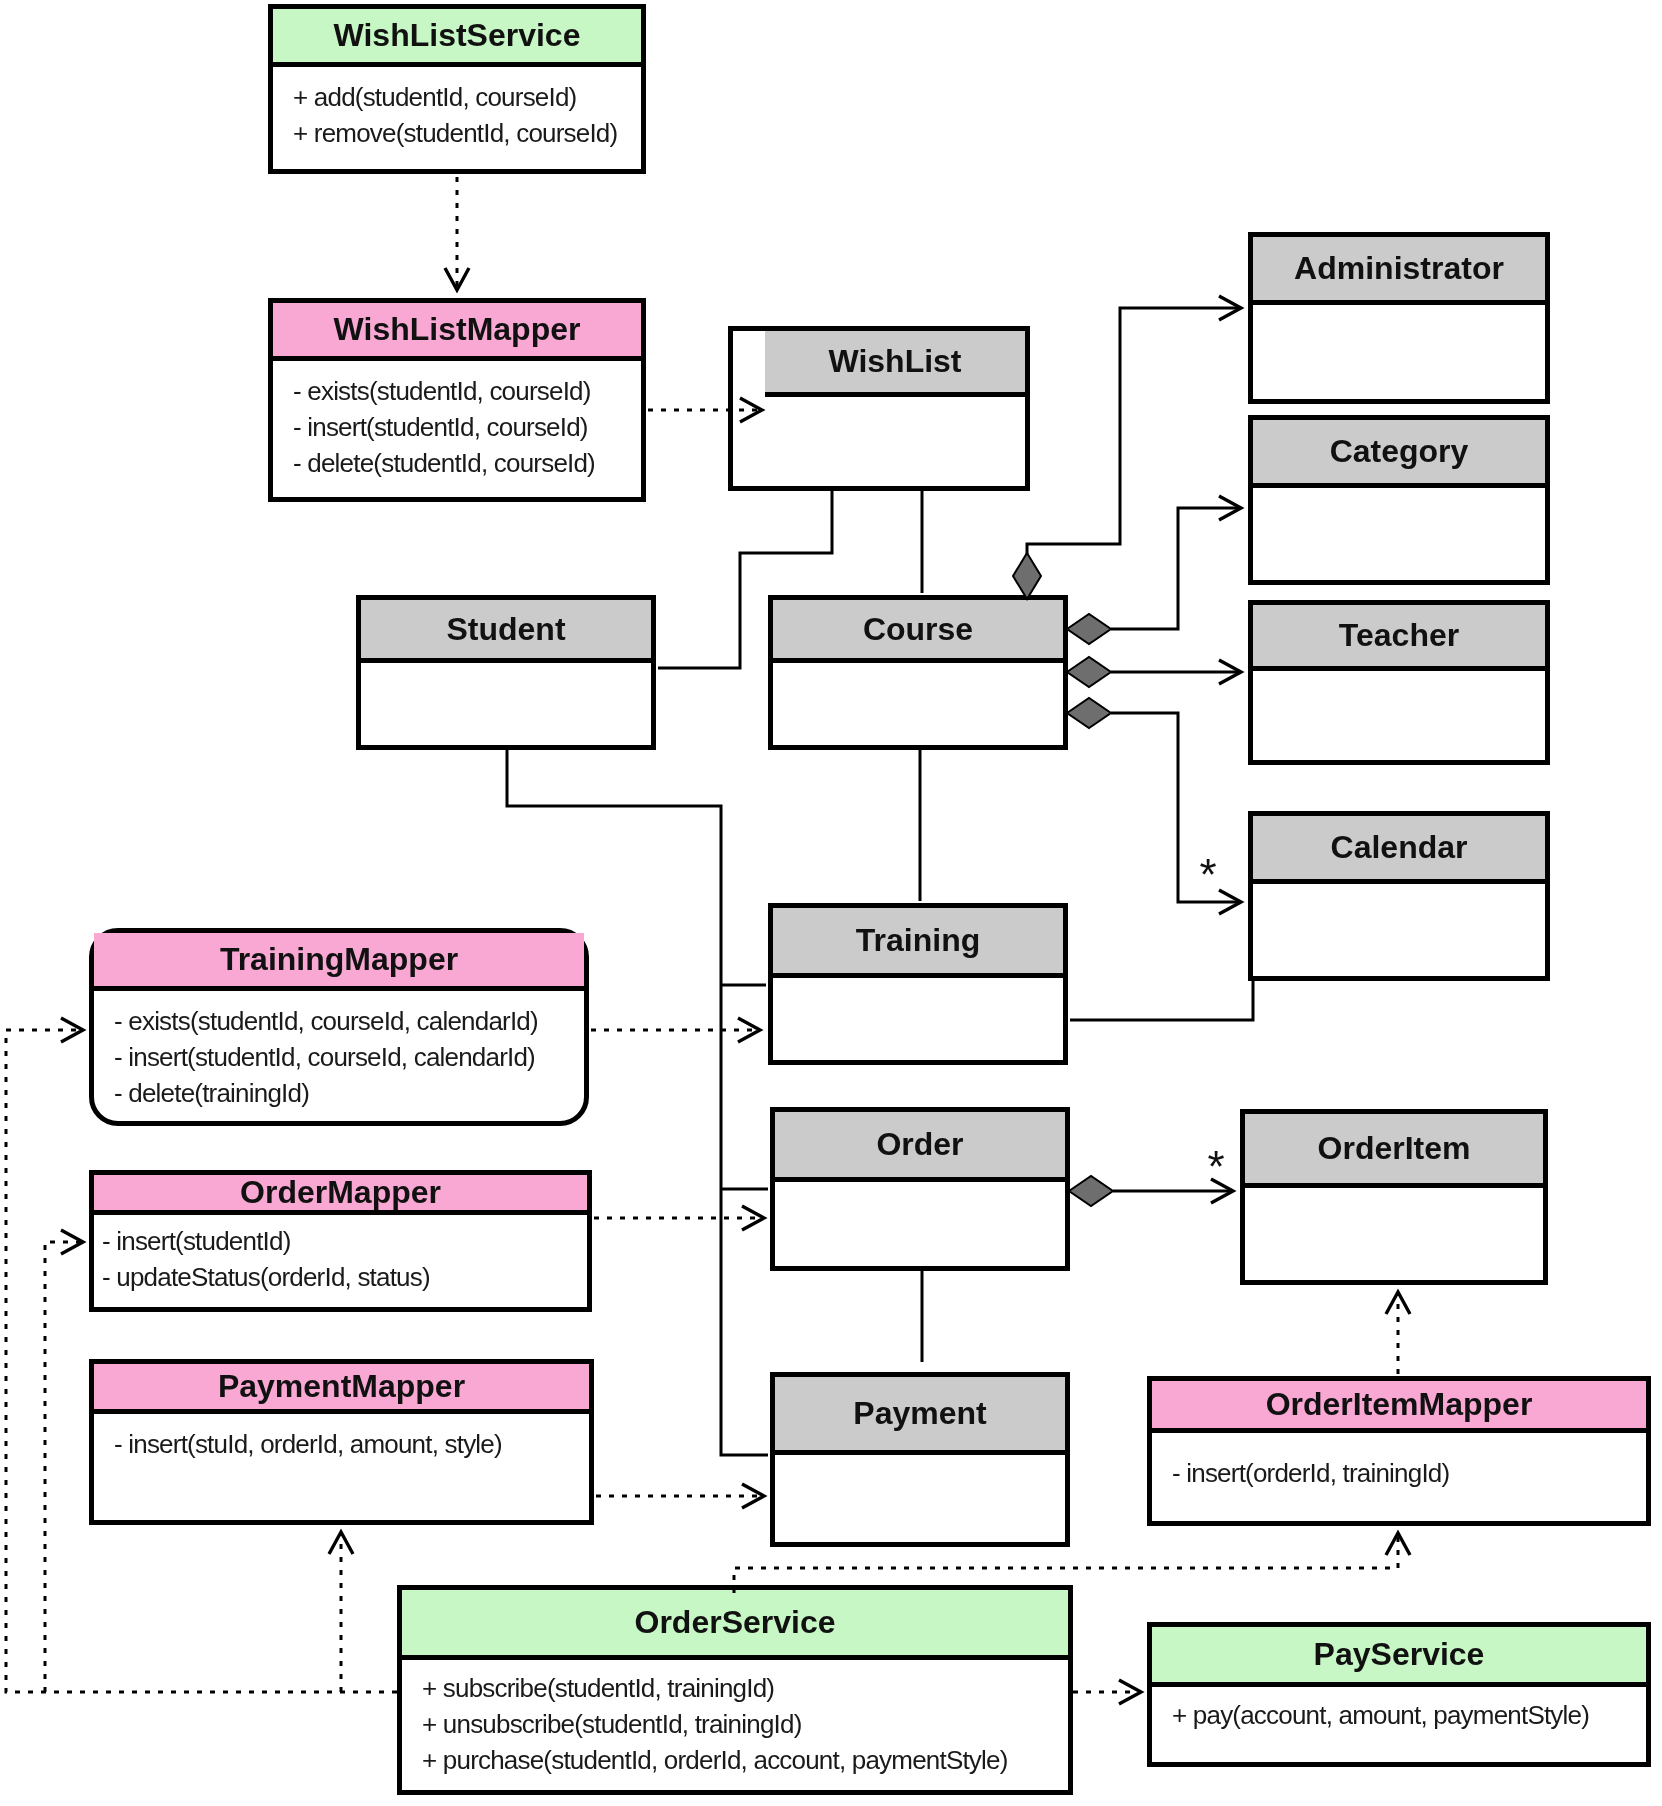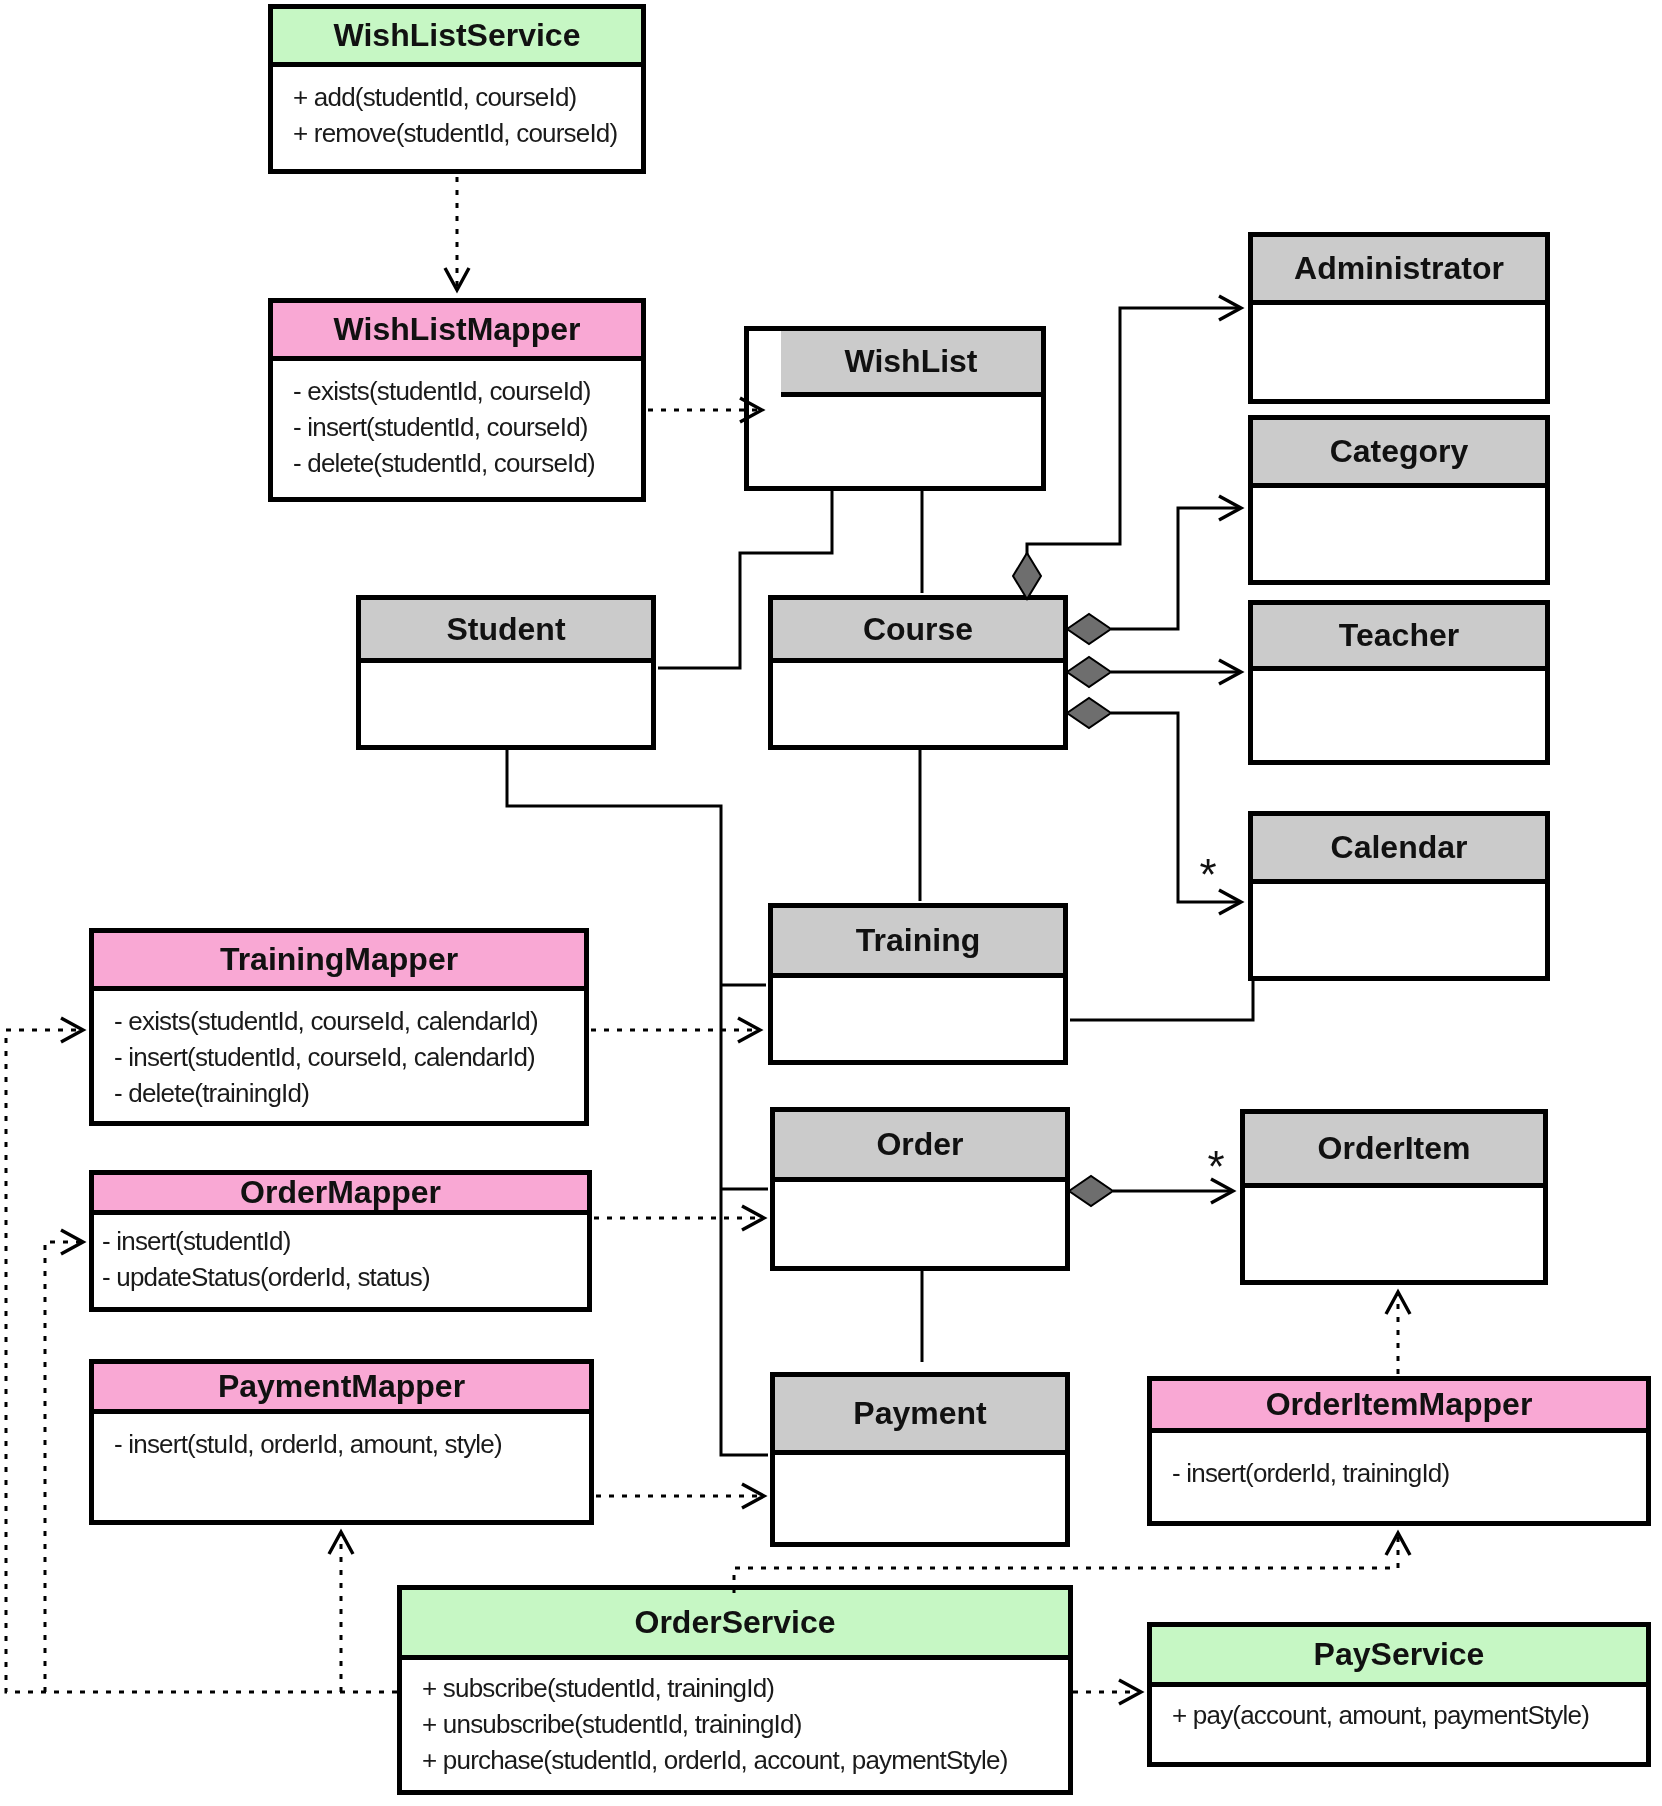--- a/index.html
+++ b/index.html
@@ -86,21 +86,21 @@
 
   <div class="uml-box kind-mapper" style="left:268px;top:298px;width:378px;height:204px;">
     <div class="uml-head" style="height:58px;">WishListMapper</div>
     <div class="uml-body">
       <div>- exists(studentId, courseId)</div>
       <div>- insert(studentId, courseId)</div>
       <div>- delete(studentId, courseId)</div>
     </div>
   </div>
 
-  <div class="uml-box kind-entity" style="left:744px;top:326px;width:302px;height:165px;padding-left:32px;">
+  <div class="uml-box kind-entity" style="left:728px;top:326px;width:302px;height:165px;padding-left:32px;">
     <div class="uml-head" style="height:66px;">WishList</div>
     <div class="uml-body"></div>
   </div>
 
   <div class="uml-box kind-entity" style="left:1248px;top:232px;width:302px;height:172px;">
     <div class="uml-head" style="height:68px;">Administrator</div>
     <div class="uml-body"></div>
   </div>
 
   <div class="uml-box kind-entity" style="left:1248px;top:415px;width:302px;height:170px;">
@@ -126,21 +126,21 @@
   <div class="uml-box kind-entity" style="left:1248px;top:811px;width:302px;height:170px;">
     <div class="uml-head" style="height:68px;">Calendar</div>
     <div class="uml-body"></div>
   </div>
 
   <div class="uml-box kind-entity" style="left:768px;top:903px;width:300px;height:162px;">
     <div class="uml-head" style="height:70px;">Training</div>
     <div class="uml-body"></div>
   </div>
 
-  <div class="uml-box kind-mapper" style="left:89px;top:928px;width:500px;height:198px;">
+  <div class="uml-box kind-mapper" style="left:89px;top:928px;width:500px;height:198px;border-radius:29px;">
     <div class="uml-head" style="height:58px;">TrainingMapper</div>
     <div class="uml-body">
       <div>- exists(studentId, courseId, calendarId)</div>
       <div>- insert(studentId, courseId, calendarId)</div>
       <div>- delete(trainingId)</div>
     </div>
   </div>
 
   <div class="uml-box kind-entity" style="left:770px;top:1107px;width:300px;height:164px;">
     <div class="uml-head" style="height:70px;">Order</div>

